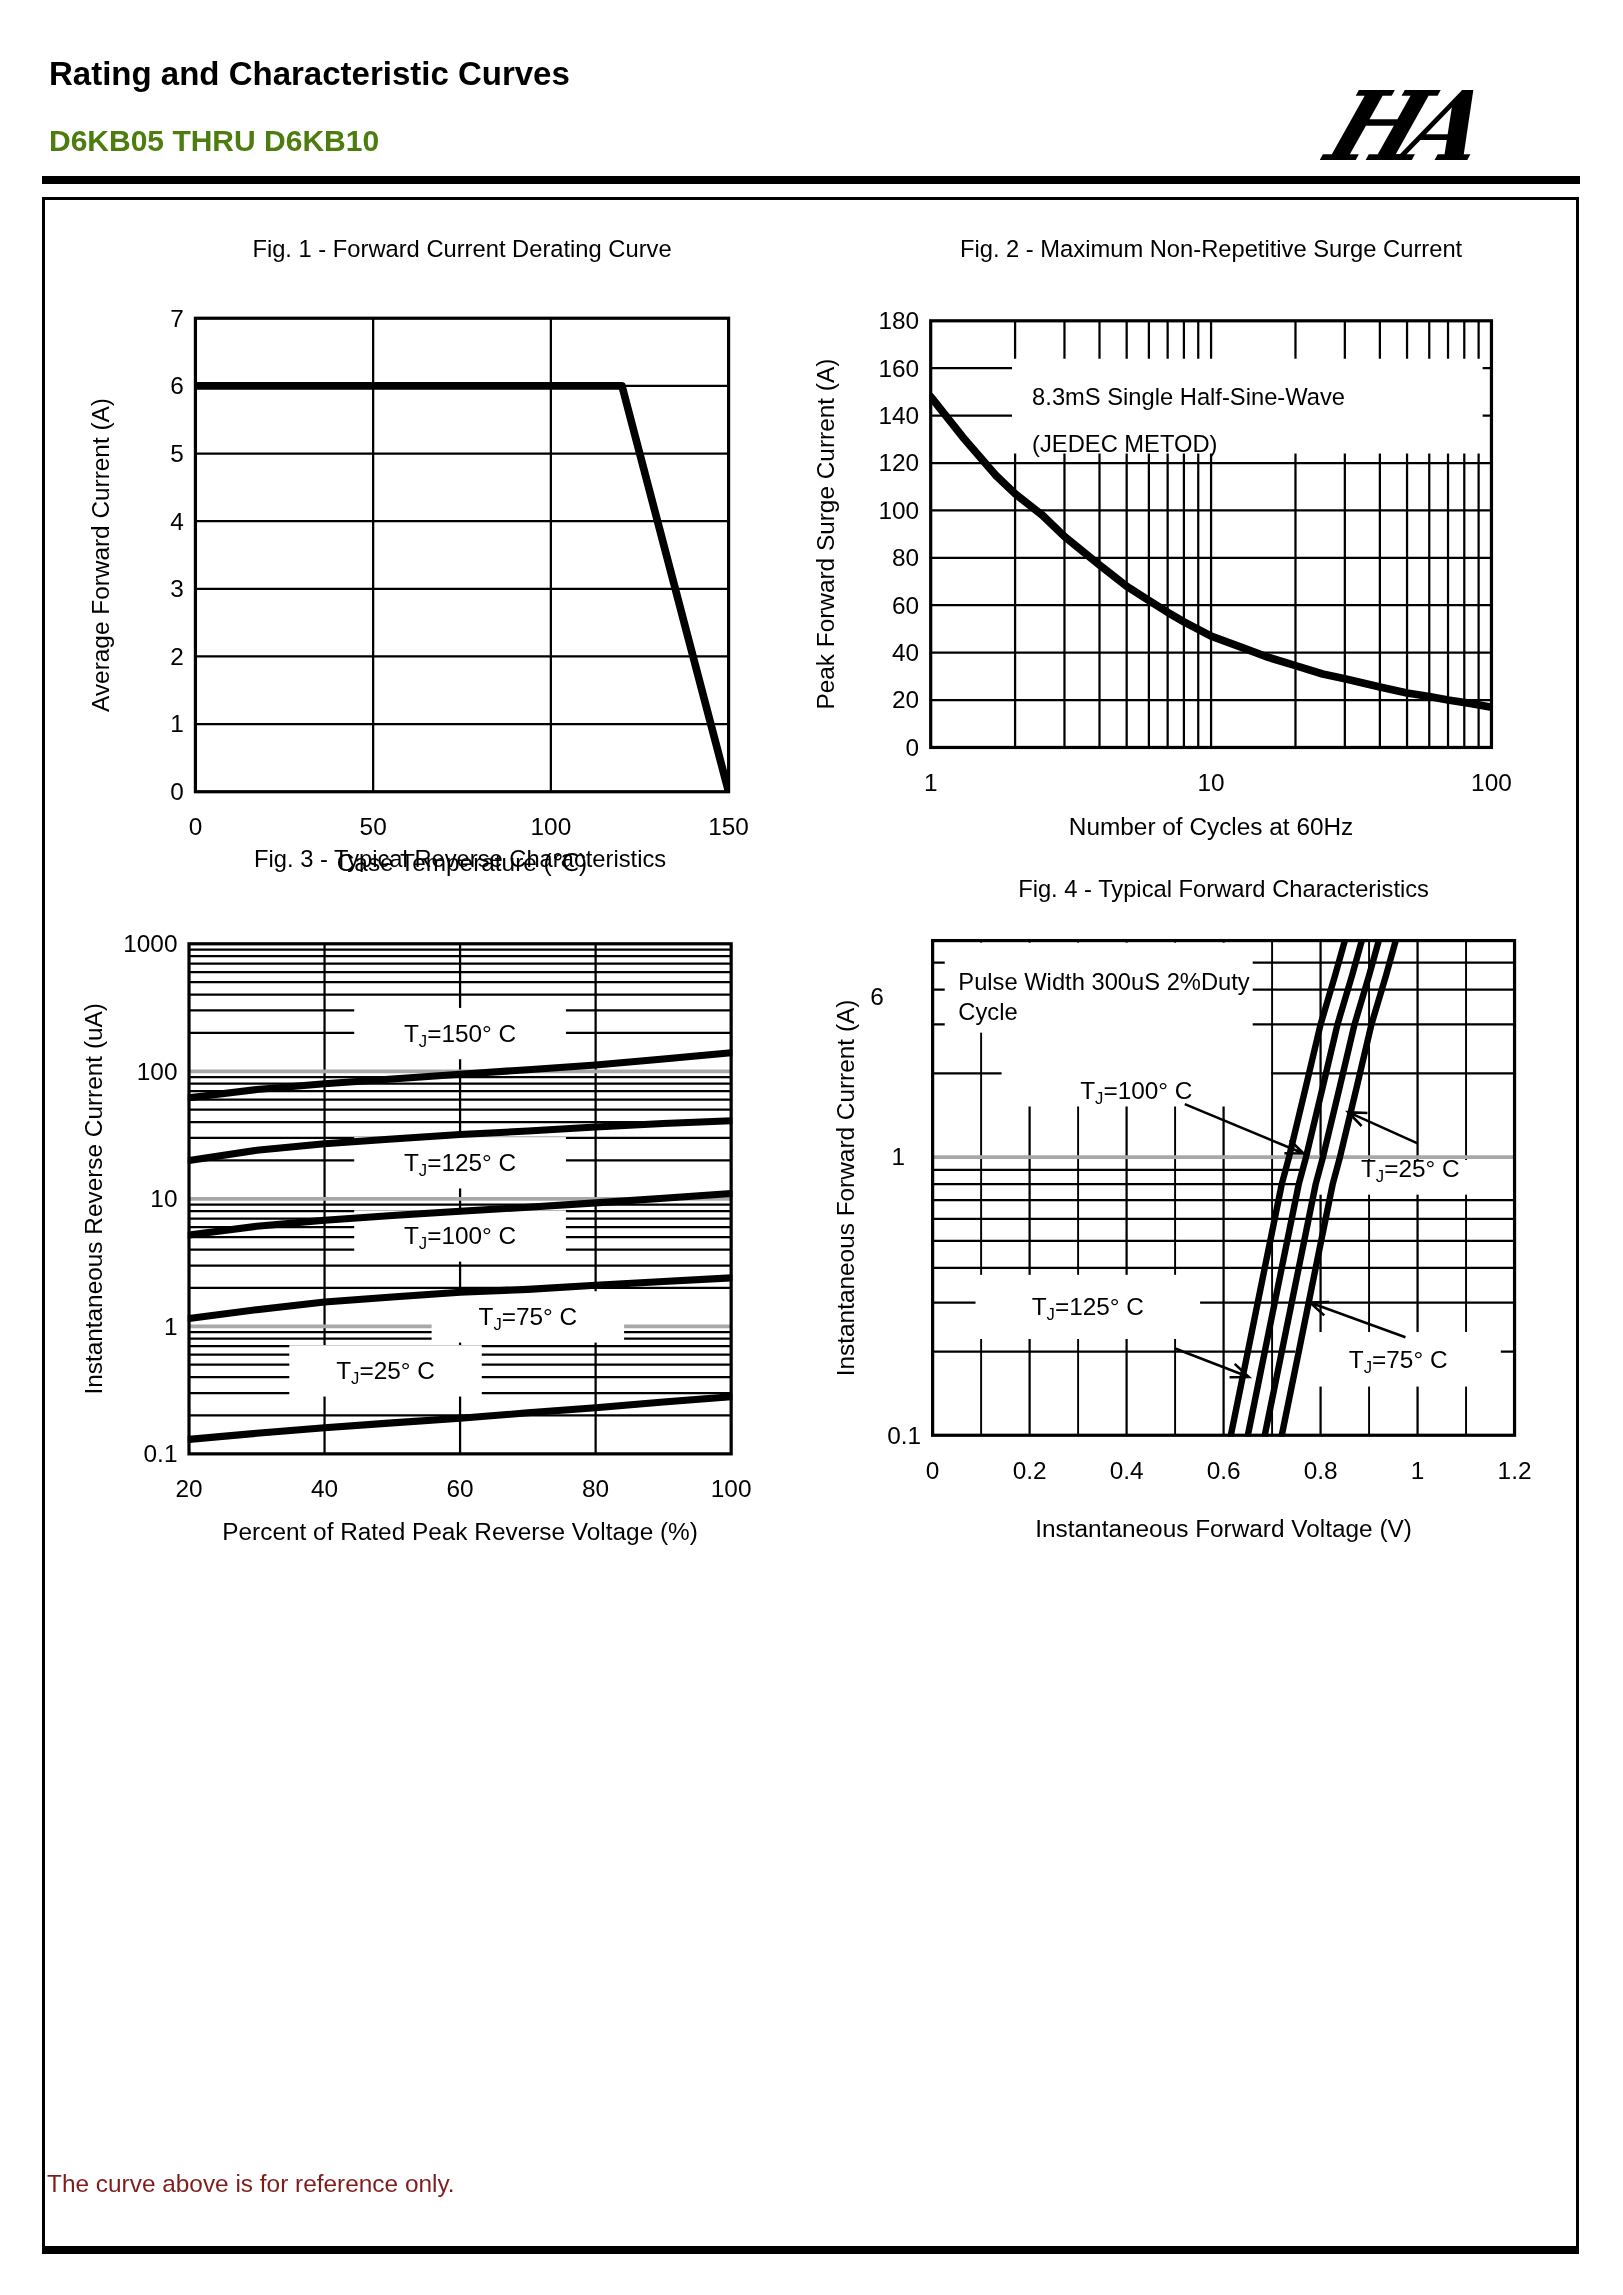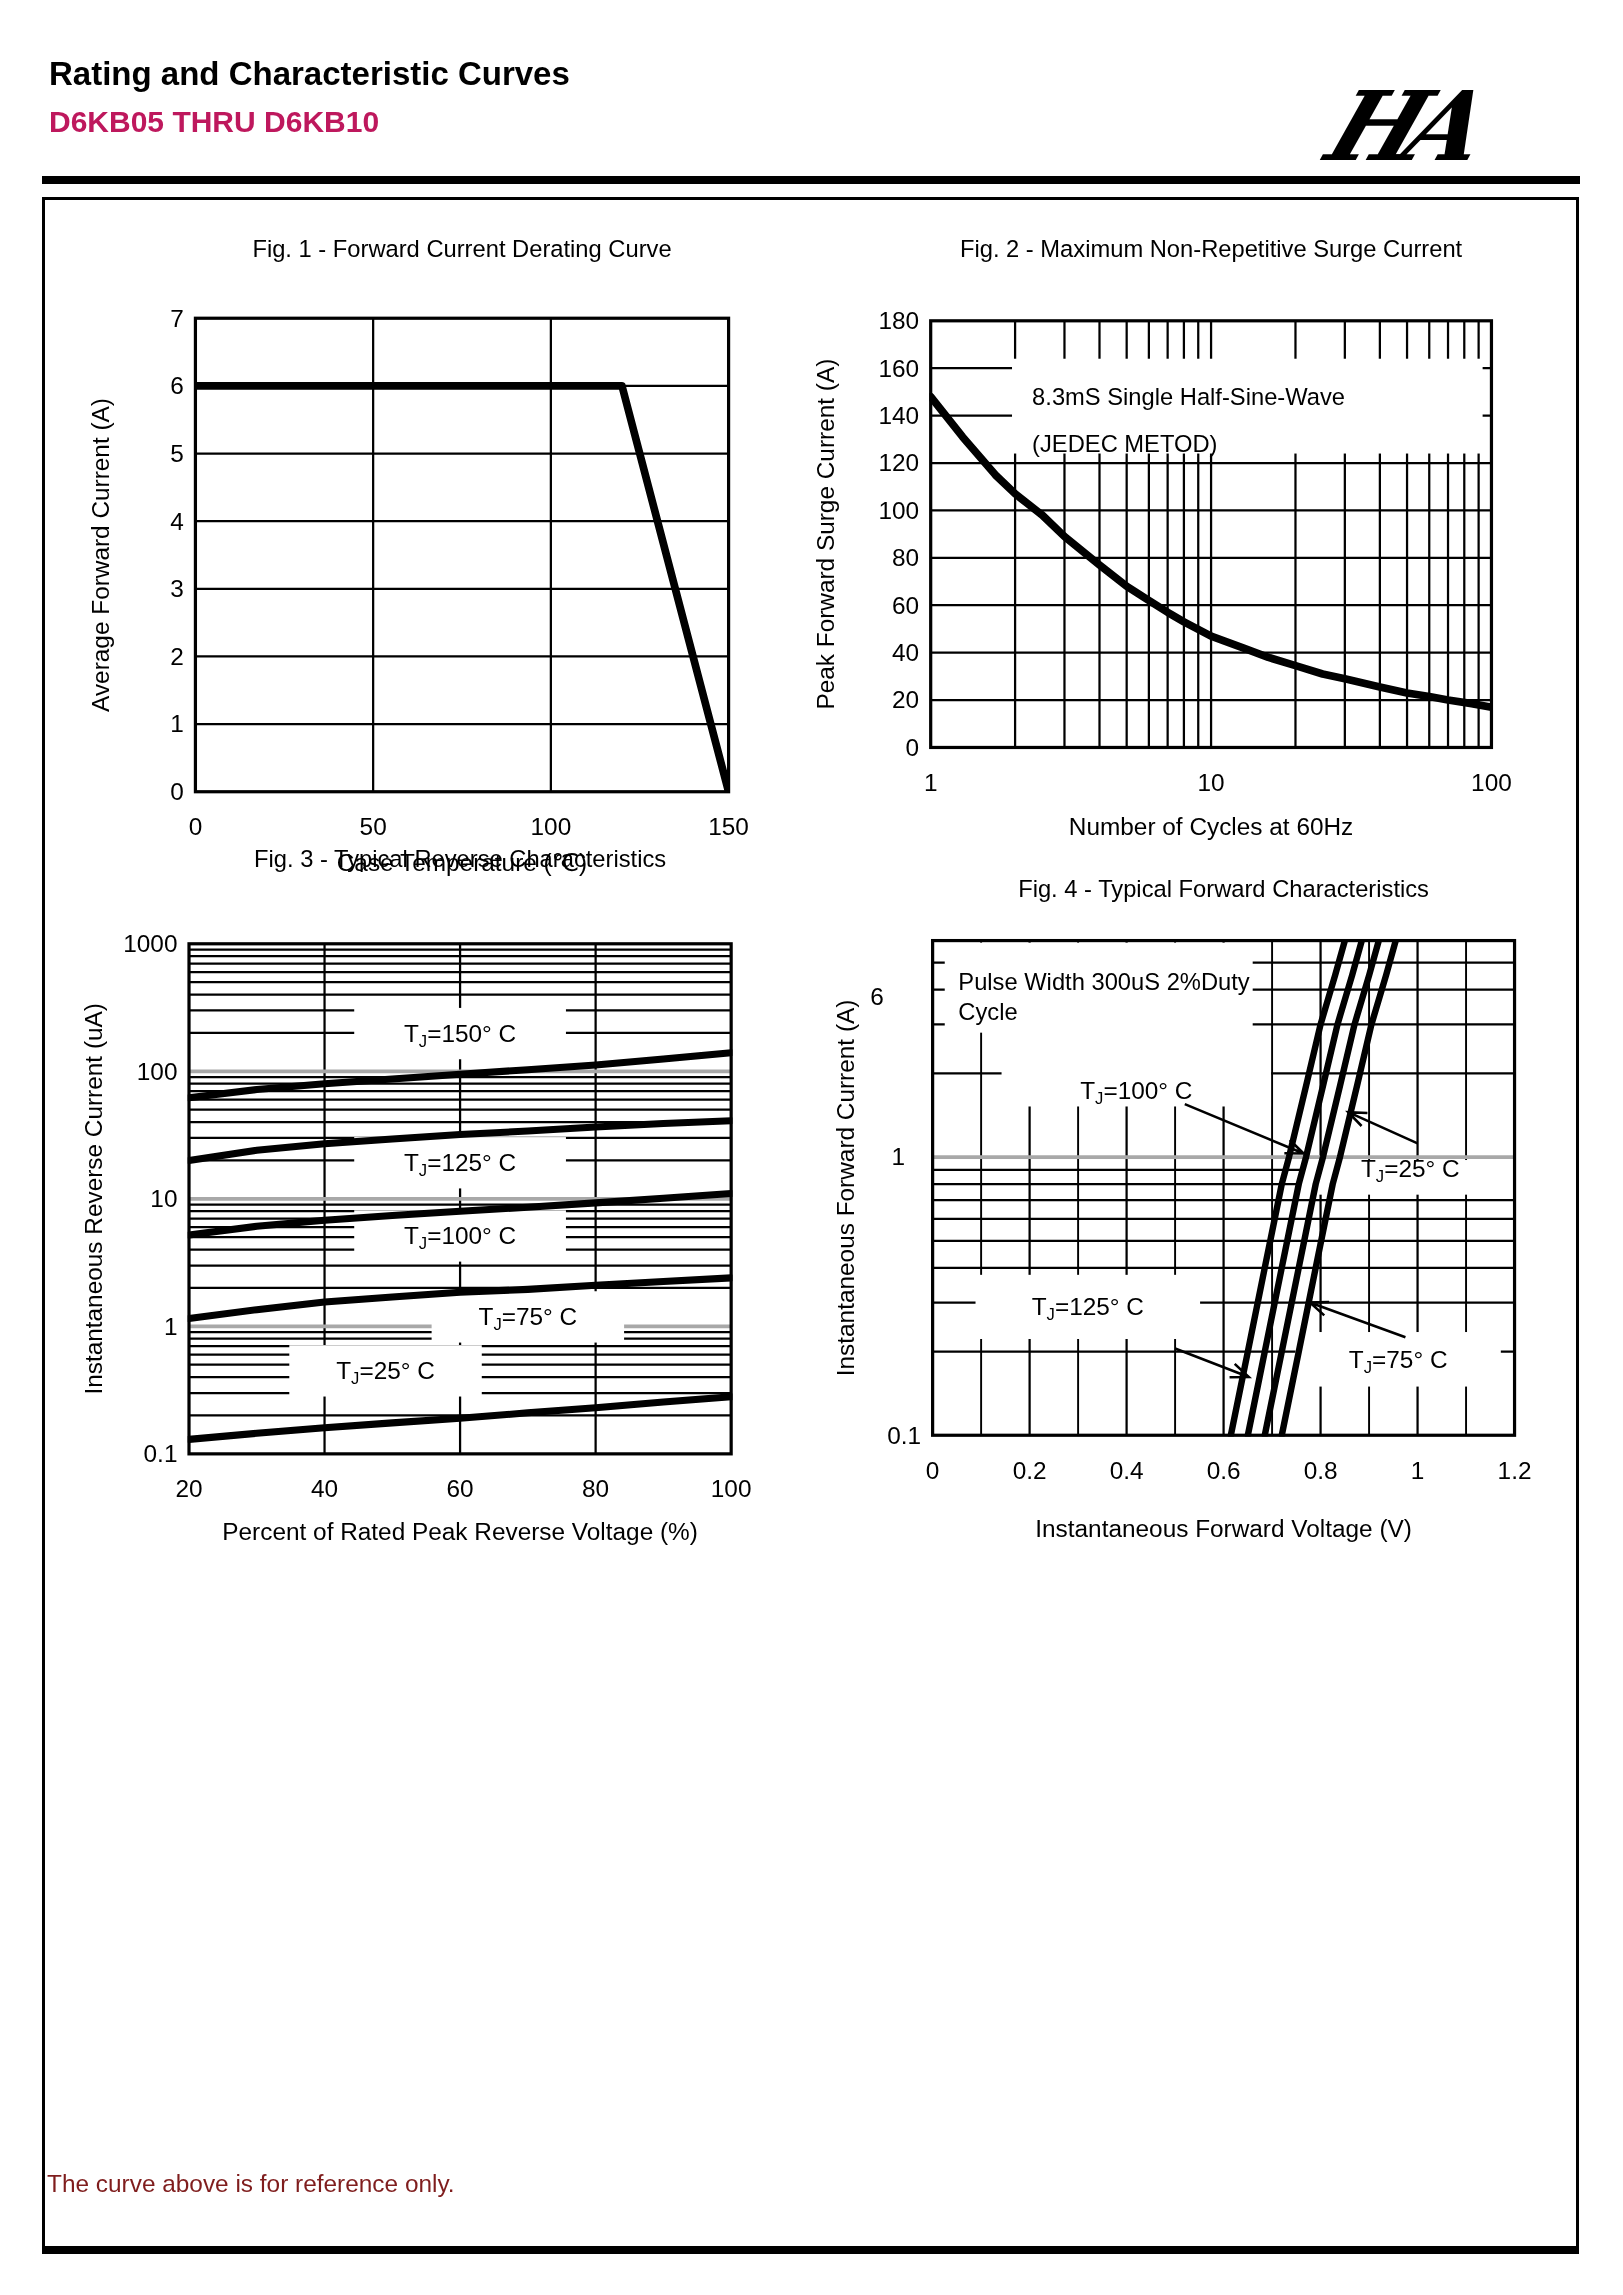--- a/index.html
+++ b/index.html
@@ -1,19 +1,19 @@
 <!DOCTYPE html>
 <html style="font-size:10.3px"><head>
 <meta charset="utf-8">
 <style>
   html,body{margin:0;padding:0;background:#ffffff;}
   body{font-family:"Liberation Sans","DejaVu Sans",sans-serif; width:1624px;}
   .page{position:relative;width:1624px;height:2295px;background:#fff;overflow:hidden;}
   .hdr-title{position:absolute;left:49px;top:55px;font-size:33px;font-weight:bold;color:#000;white-space:nowrap;}
-  .hdr-part{position:absolute;left:49px;top:105px;font-size:30px;font-weight:bold;color:#be185d;white-space:nowrap;}
+  .hdr-part{position:absolute;left:49px;top:124px;font-size:30px;font-weight:bold;color:#4d7c0f;white-space:nowrap;}
   .logo{position:absolute;left:1306px;top:82px;width:193px;text-align:center;
         font-family:"DejaVu Serif","Liberation Serif",serif;font-style:italic;font-weight:bold;
         font-size:96px;line-height:90px;color:#000;transform:skewX(-20deg);letter-spacing:-14px;}
   .hdr-rule{position:absolute;left:42px;top:176px;width:1538px;height:8.3px;background:#000;}
   .content-box{position:absolute;left:42px;top:197px;width:1537px;height:2057px;
                border:3.2px solid #000;border-bottom-width:8.3px;box-sizing:border-box;background:#fff;}
   .chart-layer{position:absolute;left:0;top:0;width:1624px;height:2295px;}
   .chart-layer svg{display:block;font-family:"Liberation Sans","DejaVu Sans",sans-serif;}
   .footer-note{position:absolute;left:47px;top:2170px;font-size:24.4px;color:#7f1d1d;white-space:nowrap;}
 </style>

